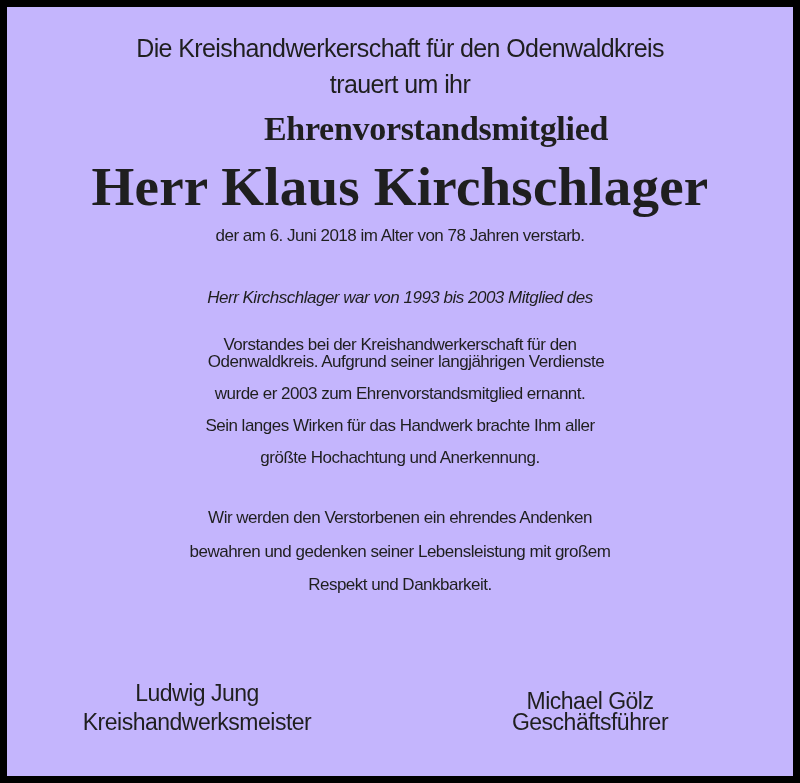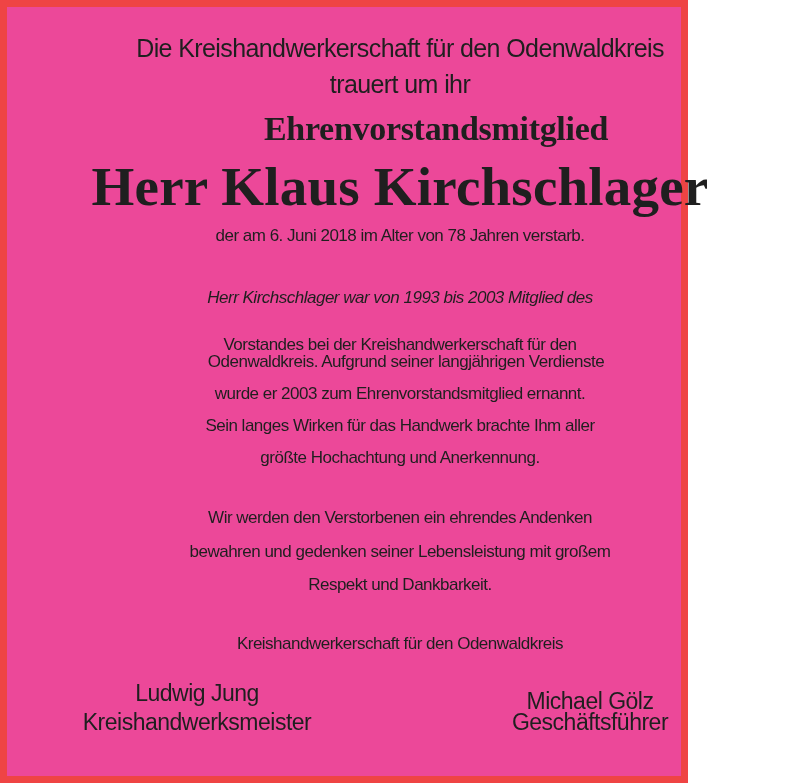--- a/index.html
+++ b/index.html
@@ -8,24 +8,24 @@
       background: #ffffff;
     }
     body {
       width: 800px;
       height: 783px;
       overflow: hidden;
     }
     .frame {
       position: relative;
       box-sizing: border-box;
-      width: 688px;
+      width: 800px;
       height: 783px;
-      border: 7px solid #ef4444;
-      background: #ec4899;
+      border: 7px solid #000000;
+      background: #c4b5fd;
       color: #1f1f1f;
       font-family: "Liberation Sans", "DejaVu Sans", sans-serif;
     }
     .line {
       position: absolute;
       left: 0;
       width: 786px;
       text-align: center;
       white-space: nowrap;
     }
@@ -63,21 +63,20 @@
     <div class="line body" style="top:409px;">Sein langes Wirken für das Handwerk brachte Ihm aller</div>
     <div class="line body" style="top:441px;">größte Hochachtung und Anerkennung.</div>
   </div>
 
   <div>
     <div class="line body" style="top:501px;">Wir werden den Verstorbenen ein ehrendes Andenken</div>
     <div class="line body" style="top:535px;">bewahren und gedenken seiner Lebensleistung mit großem</div>
     <div class="line body" style="top:568px;">Respekt und Dankbarkeit.</div>
   </div>
 
-  <div class="line body" style="top:627px;">Kreishandwerkerschaft für den Odenwaldkreis</div>
 
   <div>
     <div class="sig" style="left:40px; width:300px; top:673px;">Ludwig Jung</div>
     <div class="sig" style="left:40px; width:300px; top:702px;">Kreishandwerksmeister</div>
   </div>
 
   <div>
     <div class="sig" style="left:433px; width:300px; top:673px;margin-top:8px;">Michael Gölz</div>
     <div class="sig" style="left:433px; width:300px; top:702px;">Geschäftsführer</div>
   </div>

